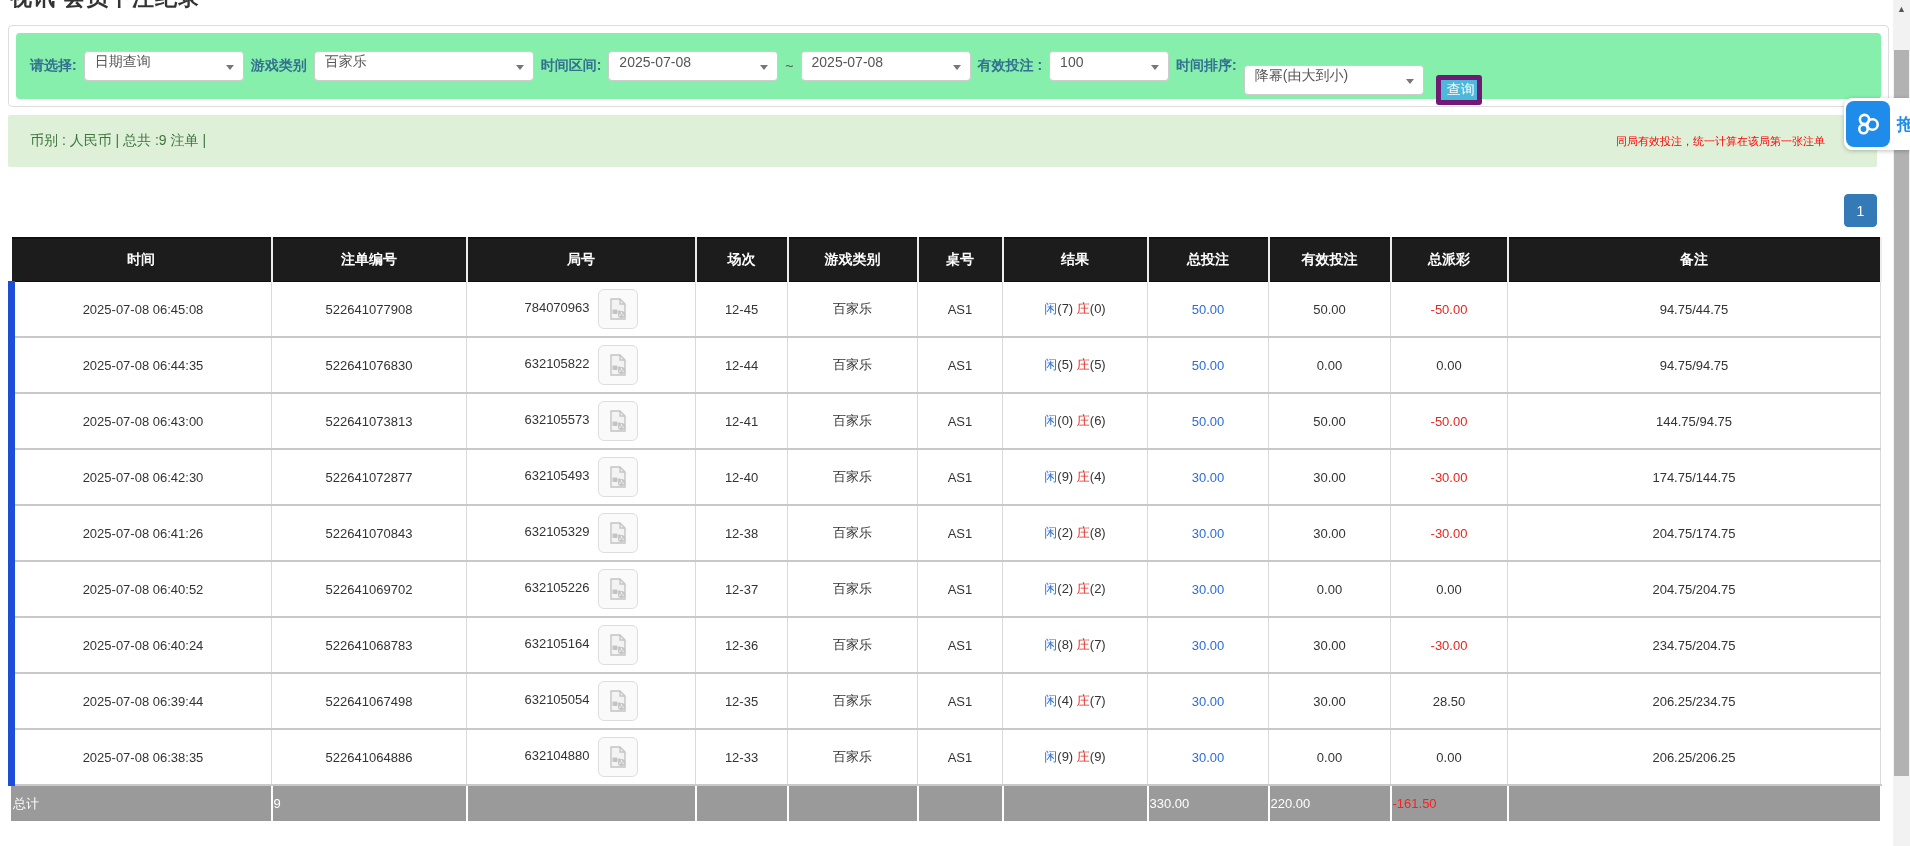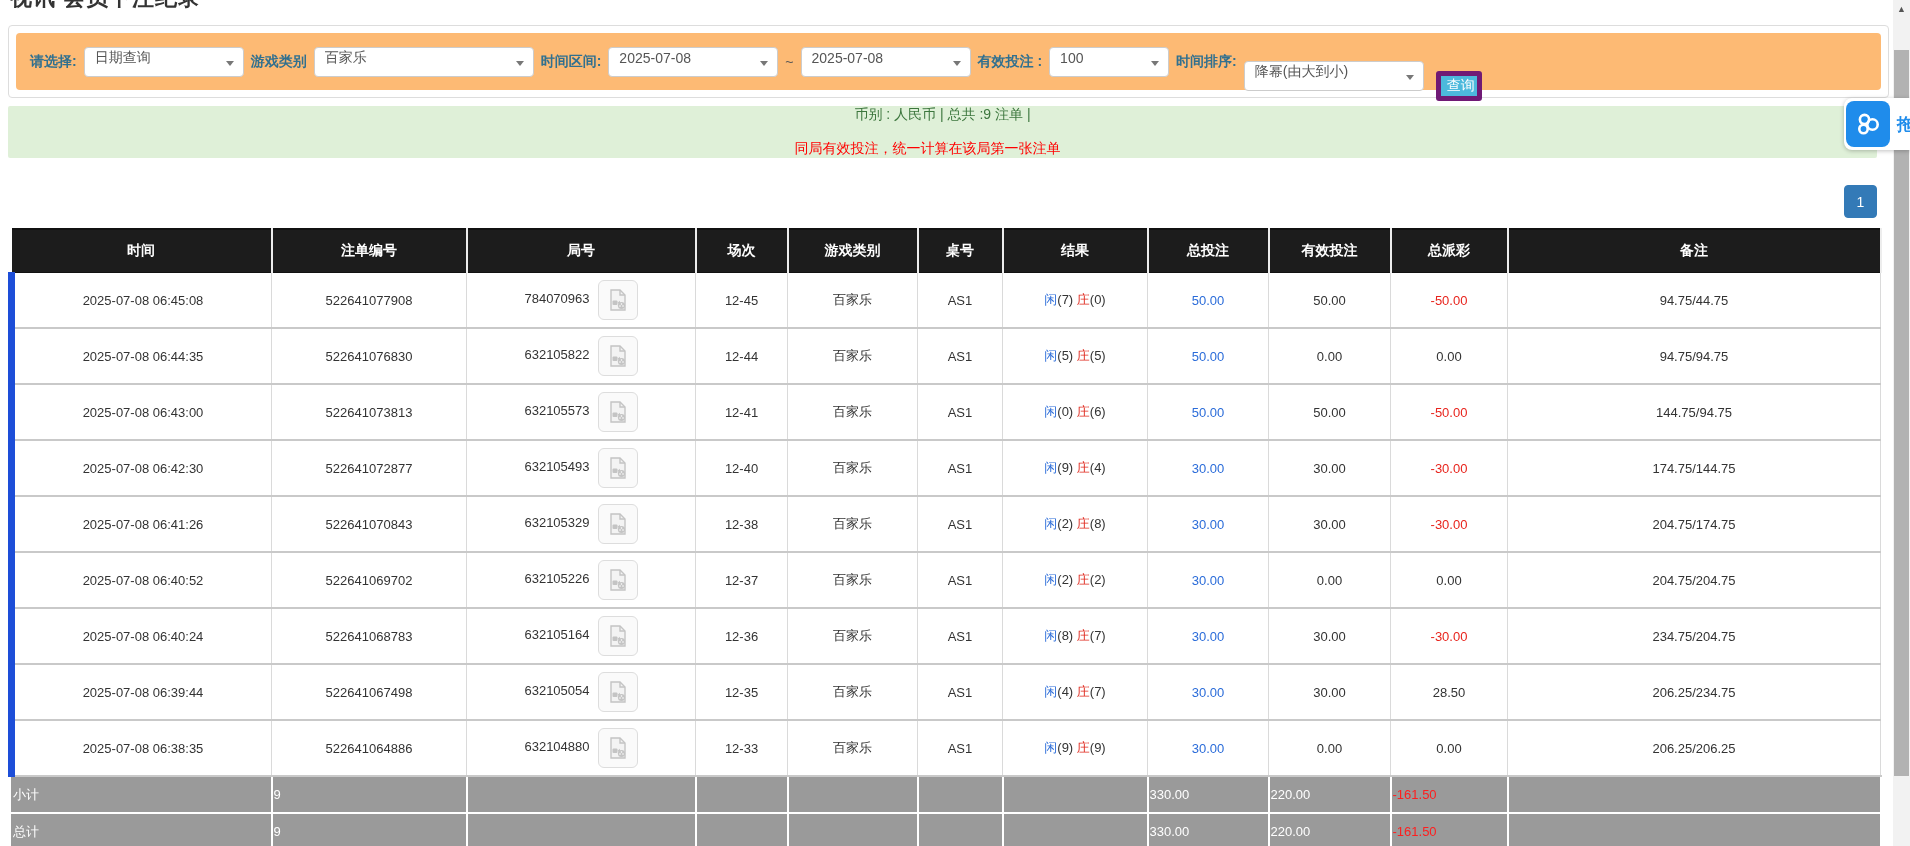--- a/index.html
+++ b/index.html
@@ -10,21 +10,21 @@
   
   .title-clip { height:13px; overflow:hidden; margin-left:10px; }
   .title-clip h1 { margin:-17px 0 0 0; font-size:22px; font-weight:bold; color:#333; letter-spacing:1px; }
 
   
   .filter-panel {
     margin:12px 21px 0 8px; border:1px solid #ddd; border-radius:4px;
     padding:7px; background:#fff;
   }
   .filter-bar {
-    background:#fdba74; border-radius:4px; height:57px;
+    background:#86efac; border-radius:4px; height:66px;
     display:flex; align-items:center; padding:0 14px; gap:7px; white-space:nowrap;
   }
   .flabel { color:#31708f; font-weight:bold; font-size:14px; }
   .sel {
     position:relative; background:#fff; border:1px solid #ccc; border-radius:4px;
     height:30px; display:flex; align-items:center; box-sizing:border-box;
     padding:0 26px 8px 10px; font-size:14px; color:#555; cursor:pointer;
   }
   .sel .caret {
     position:absolute; right:9px; top:13px; width:0; height:0;
@@ -35,24 +35,24 @@
   .w-size { width:120px; } .w-sort { width:180px;margin-top:28px; }
   .tilde { color:#555; font-size:14px; }
   .btn-search {
     margin-left:5px; width:46px; height:30px; border:5px solid #701a75; border-radius:3px;
     background:#4cb9dc; color:#fff; font-size:14px; font-family:Liberation Serif, serif; cursor:pointer;margin-top:48px;
   }
 
   
   .green-bar {
     margin:8px 33px 0 8px; background:#dff0d8; height:52px; border-radius:2px;
-    display:flex; align-items:center; justify-content:space-between; padding:0 22px;flex-direction:column;
+    display:flex; align-items:center; justify-content:space-between; padding:0 22px;
   }
   .green-left { color:#3c763d; font-size:14px; }
-  .green-right { color:#ff0000; font-size:14px; margin-right:30px; }
+  .green-right { color:#ff0000; font-size:11px; margin-right:30px; }
 
   
   .float-widget {
     position:absolute; top:98px; right:0; width:66px; height:52px; background:#fff;
     border-radius:8px 0 0 8px; box-shadow:0 1px 4px rgba(0,0,0,.25);
     display:flex; align-items:center; overflow:hidden; z-index:20; cursor:pointer;
   }
   .widget-icon {
     width:44px; height:46px; min-width:44px; background:#1f8ceb; border-radius:8px;
     margin-left:2px; display:flex; align-items:center; justify-content:center;
@@ -458,33 +458,20 @@
       <span class="res-b">庄</span><span class="res-n">(9)</span>
     </td>
     <td><span class="bet-link">30.00</span></td>
     <td>0.00</td>
     <td>0.00</td>
     <td>206.25/206.25</td>
   </tr>
 </tbody>
   <tfoot>
     <tr class="sum">
-      <td>小计</td>
-      <td>9</td>
-      <td></td>
-        <td></td>
-      <td></td>
-        <td></td>
-      <td></td>
-      <td>330.00</td>
-      <td>220.00</td>
-      <td class="neg">-161.50</td>
-      <td></td>
-    </tr>
-    <tr class="sum">
       <td>总计</td>
       <td>9</td>
       <td></td>
         <td></td>
       <td></td>
         <td></td>
       <td></td>
       <td>330.00</td>
       <td>220.00</td>
       <td class="neg">-161.50</td>

